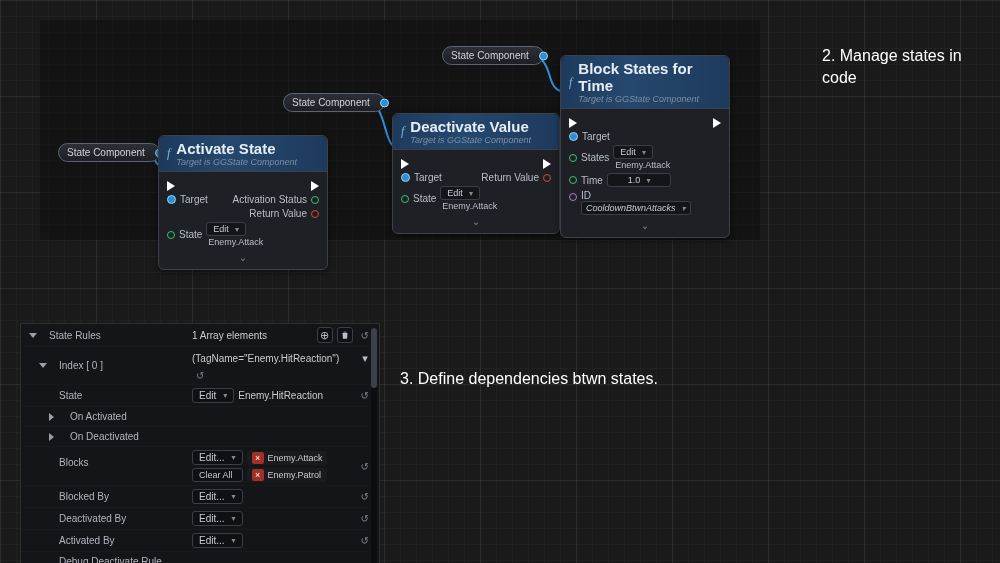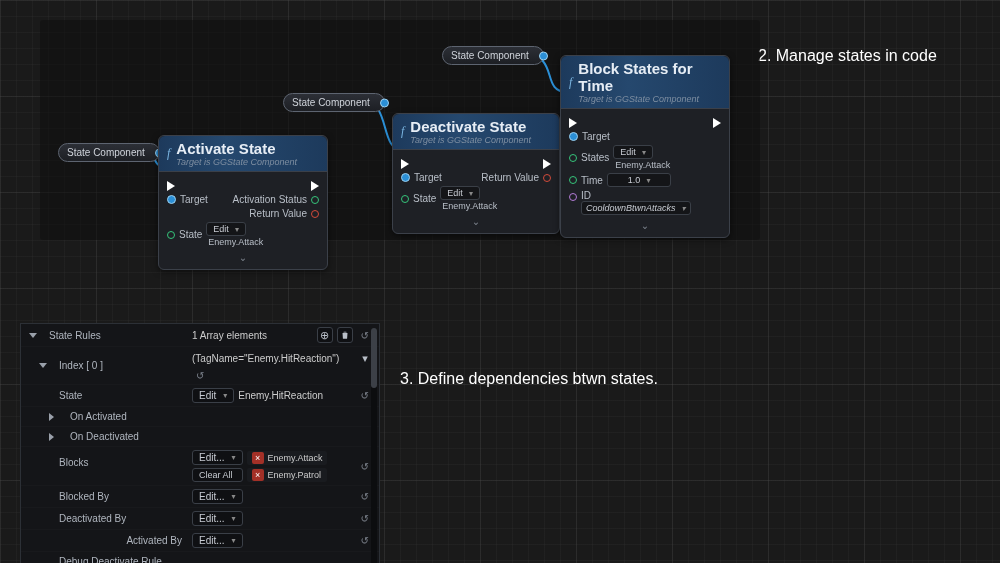--- a/index.html
+++ b/index.html
@@ -27,21 +27,21 @@
     background: rgba(15,15,15,0.55);
     border-radius: 3px;
   }
   .annotation {
     position: absolute;
     color: #fff;
     font-size: 16px;
     font-weight: 500;
     line-height: 1.35;
   }
-  .ann1 { left: 758px; top: 45px; }
+  .ann1 { left: 822px; top: 45px; }
   .ann2 { left: 400px; top: 368px; width: 580px; }
 
   
   .varnode {
     position: absolute;
     background: linear-gradient(#2c2f36, #1d1f24);
     border: 1px solid #5d6470;
     border-radius: 12px;
     font-size: 10px;
     padding: 3px 14px 3px 8px;
@@ -192,21 +192,21 @@
         <span></span>
       </div>
       <div class="chev">⌄</div>
     </div>
   </div>
 
   <div class="fnode" style="left:352px; top:93px; width:168px;">
     <div class="head">
       <span class="ficon">f</span>
       <div>
-        <span class="title">Deactivate State</span>
+        <span class="title">Deactivate Value</span>
         <span class="sub">Target is GGState Component</span>
       </div>
     </div>
     <div class="body">
       <div class="row">
           <span class="execpin"></span>
           <span class="execpin"></span>
         </div>
       <div class="row">
         <span style="display:flex;gap:4px;align-items:center;">
@@ -387,21 +387,21 @@
     <div class="key" style="padding-left:38px;">
         <span>Deactivated By</span>
       </div>
     <div class="val">
         <span class="dd">Edit...</span>
         <span style="flex:1"></span>
         <span class="resetarrow">↺</span>
       </div>
   </div>
   <div class="prow">
-    <div class="key" style="padding-left:38px;justify-content:flex-end;">
+    <div class="key" style="padding-left:38px;">
         <span>Activated By</span>
       </div>
     <div class="val">
         <span class="dd">Edit...</span>
         <span style="flex:1"></span>
         <span class="resetarrow">↺</span>
       </div>
   </div>
   <div class="prow">
     <div class="key" style="padding-left:38px;">

